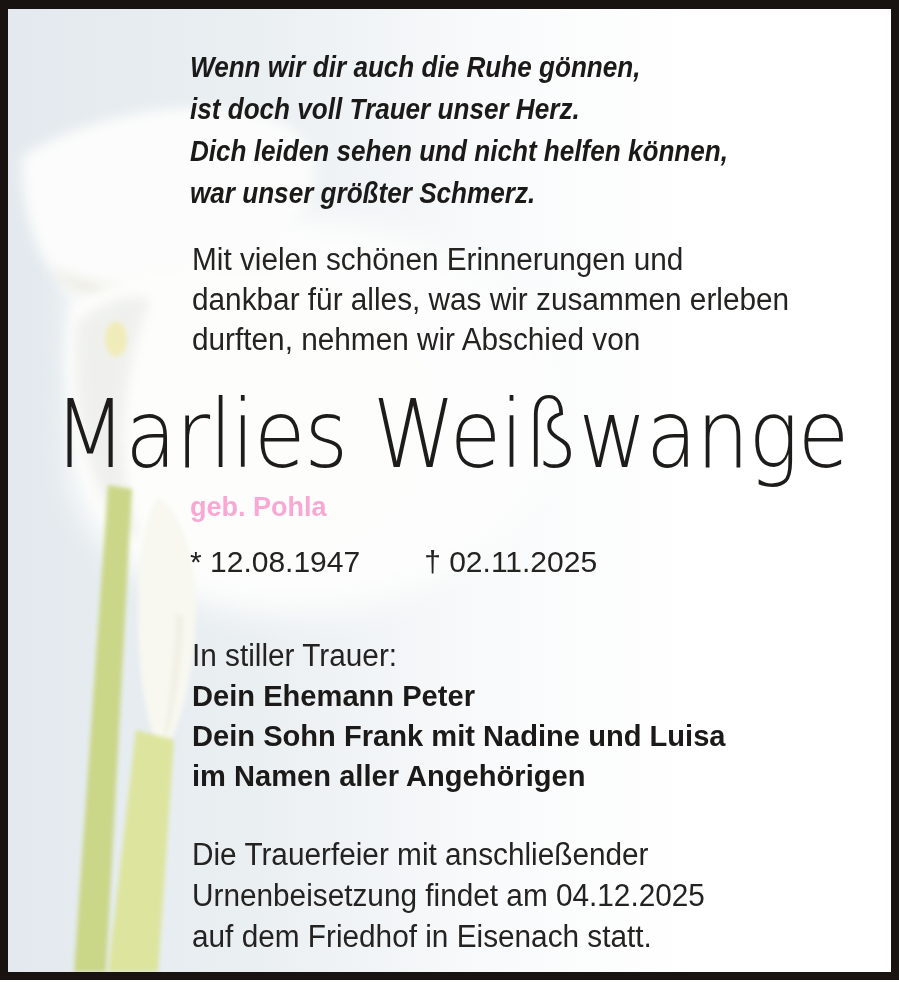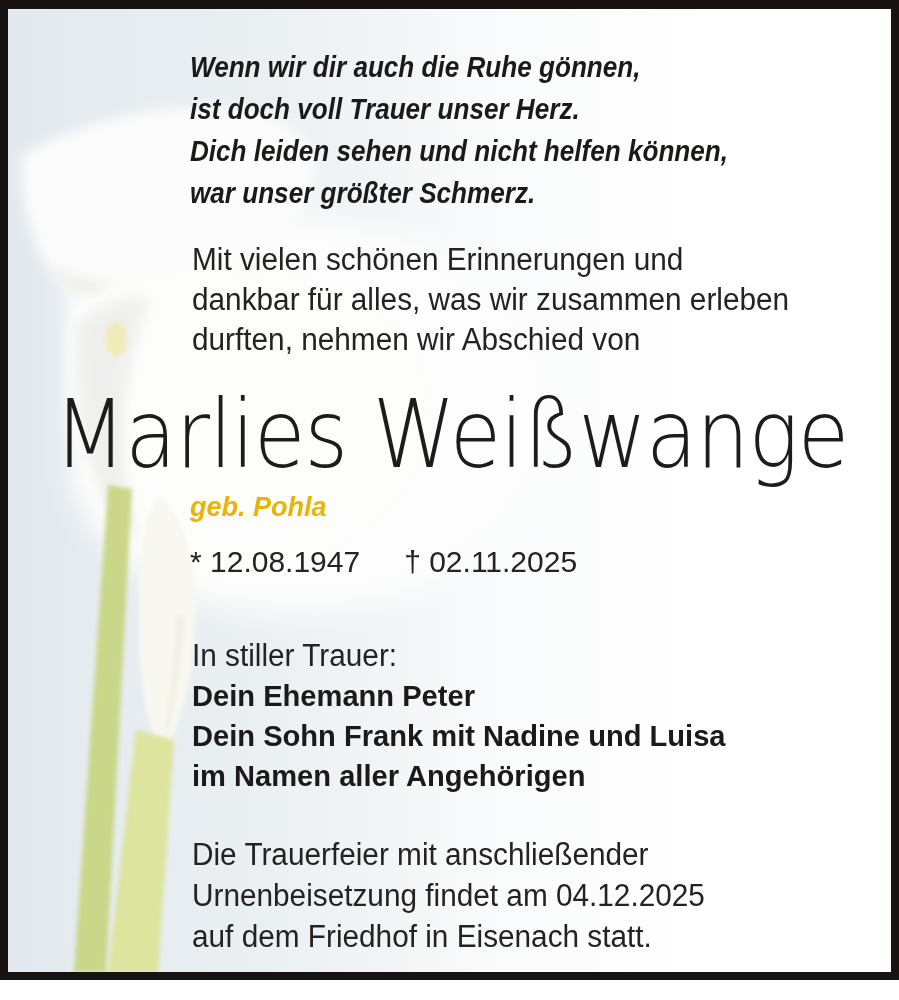--- a/index.html
+++ b/index.html
@@ -44,27 +44,26 @@
     font-family: "DejaVu Sans", "Liberation Sans", sans-serif;
     font-weight: 200;
     font-size: 94px; line-height: 98px;
     letter-spacing: -1px;
     color: #1d1c1a;
     transform: scaleX(0.89); transform-origin: left top;
   }
   .maiden {
     left: 190px; top: 490px;
     font-weight: 700; font-size: 27px; line-height: 34px;
-    color: #eab308;
-    font-style: italic;
+    color: #f9a8d4;
   }
   .dates {
     left: 190px; top: 542px;
     font-weight: 400; font-size: 30px; line-height: 40px;
-    display: flex; gap: 44px;
+    display: flex; gap: 64px;
     color: #242321;
   }
   .closing {
     left: 192px; top: 636px;
     font-weight: 400; font-size: 31px; line-height: 40px;
     color: #242321;
     transform: scaleX(0.96); transform-origin: left top;
   }
   .mourners {
     left: 192px; top: 676px;

